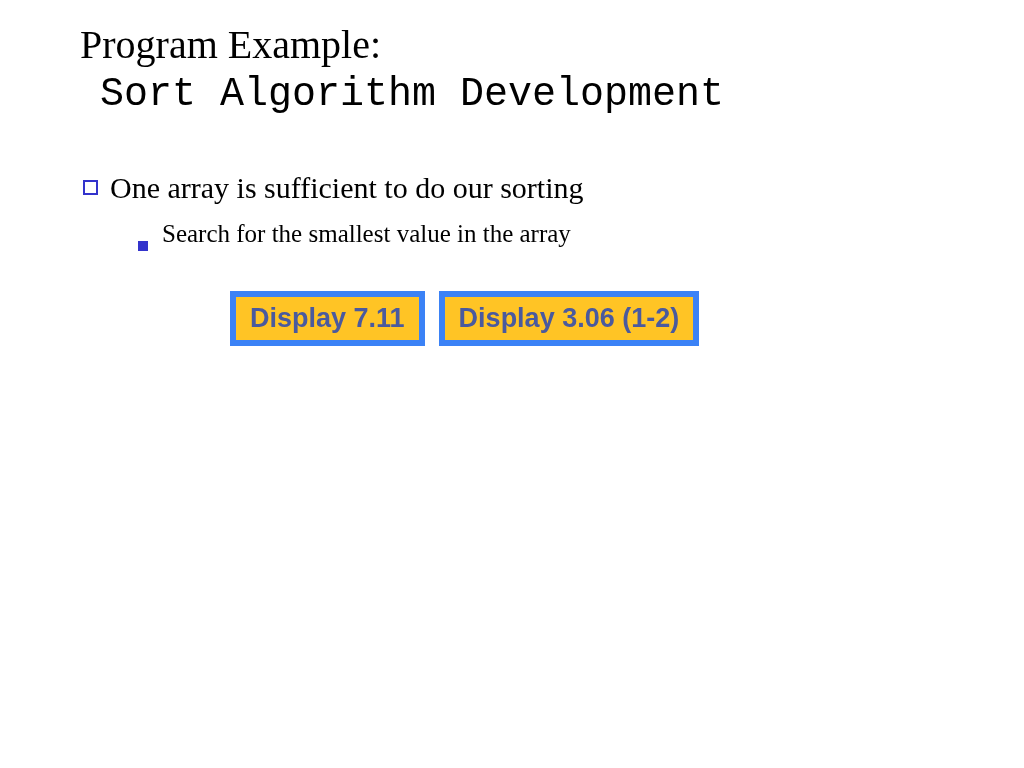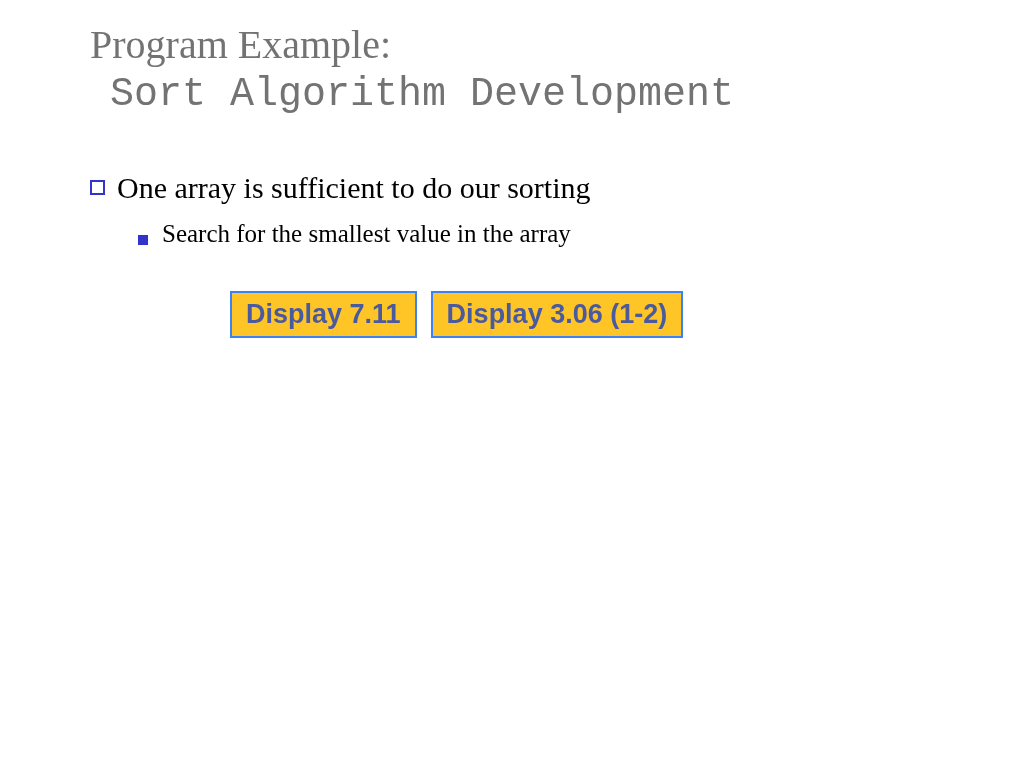--- a/index.html
+++ b/index.html
@@ -5,55 +5,54 @@
     * { margin: 0; padding: 0; box-sizing: border-box; }
     body {
       width: 1024px;
       height: 768px;
       background: #ffffff;
       font-family: "Comic Sans MS", "Comic Sans", cursive;
       padding: 20px 50px 20px 80px;
       overflow: hidden;
     }
     .title {
-      color: #737373;
+      color: #000000;
       font-size: 40px;
       line-height: 1.25;
       margin-bottom: 50px;
-      margin-left: 10px;
     }
     .title-line2 {
       margin-left: 20px;
       font-family: Liberation Mono, monospace;
     }
     .main-bullet {
       display: flex;
       align-items: flex-start;
       margin-bottom: 12px;
-      margin-left: 10px;
+      margin-left: 3px;
     }
     .outline-square {
       width: 15px;
       height: 15px;
       border: 2px solid #3333cc;
       margin-top: 10px;
       margin-right: 12px;
       flex-shrink: 0;
     }
     .main-text {
       color: #000;
       font-size: 30px;
       line-height: 1.2;
     }
     .sub-list {
       margin-left: 58px;
     }
     .sub-bullet {
       display: flex;
-      align-items: center;
+      align-items: flex-end;
       margin-bottom: 8px;
     }
     .filled-square {
       width: 10px;
       height: 10px;
       background: #3333cc;
       margin-top: 12px;
       margin-right: 14px;
       flex-shrink: 0;
     }
@@ -63,21 +62,21 @@
       line-height: 1.3;
     }
     .buttons {
       display: flex;
       gap: 14px;
       margin-top: 40px;
       margin-left: 150px;
     }
     .display-btn {
       background: #ffc425;
-      border: 2px solid #3b82f6;
+      border: 6px solid #3b82f6;
       color: #4a5a9e;
       font-family: Arial, Helvetica, sans-serif;
       font-weight: bold;
       font-size: 27px;
       padding: 6px 14px;
     }
   </style>
 </head>
 <body>
 

